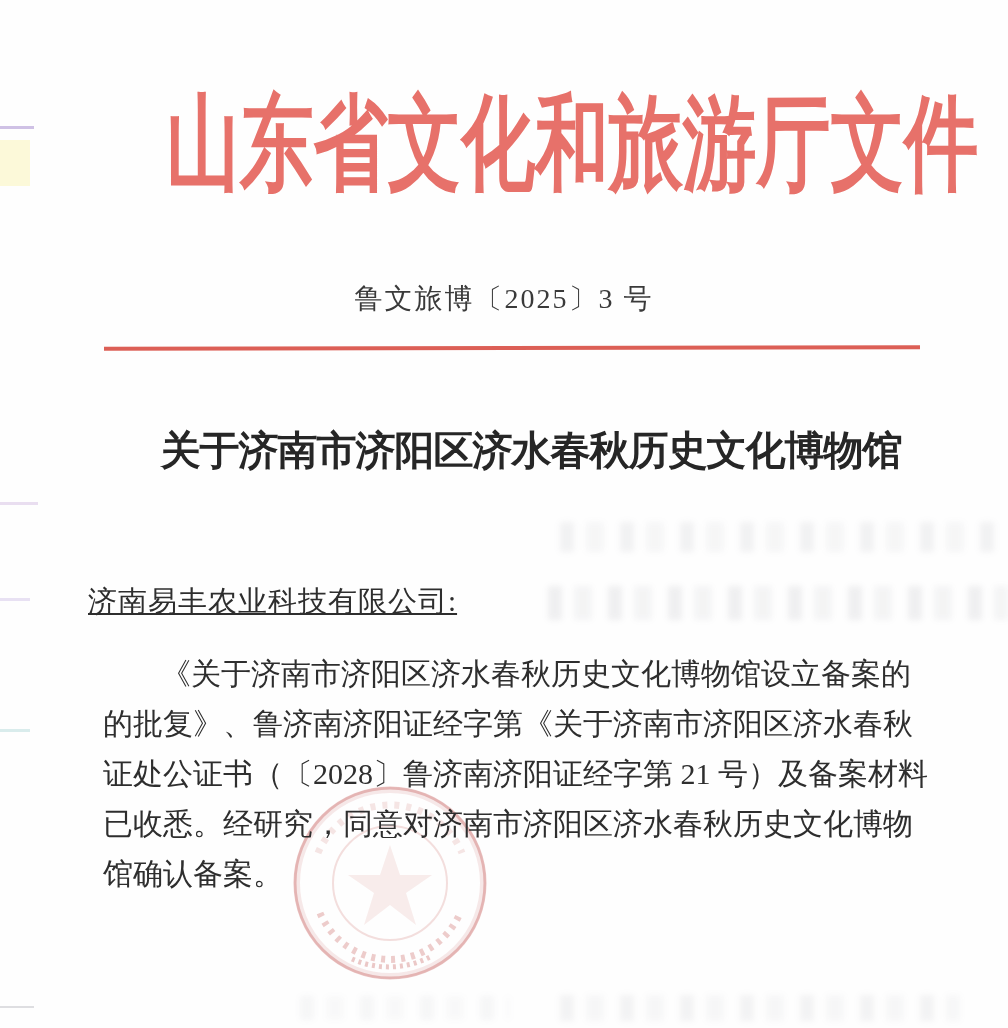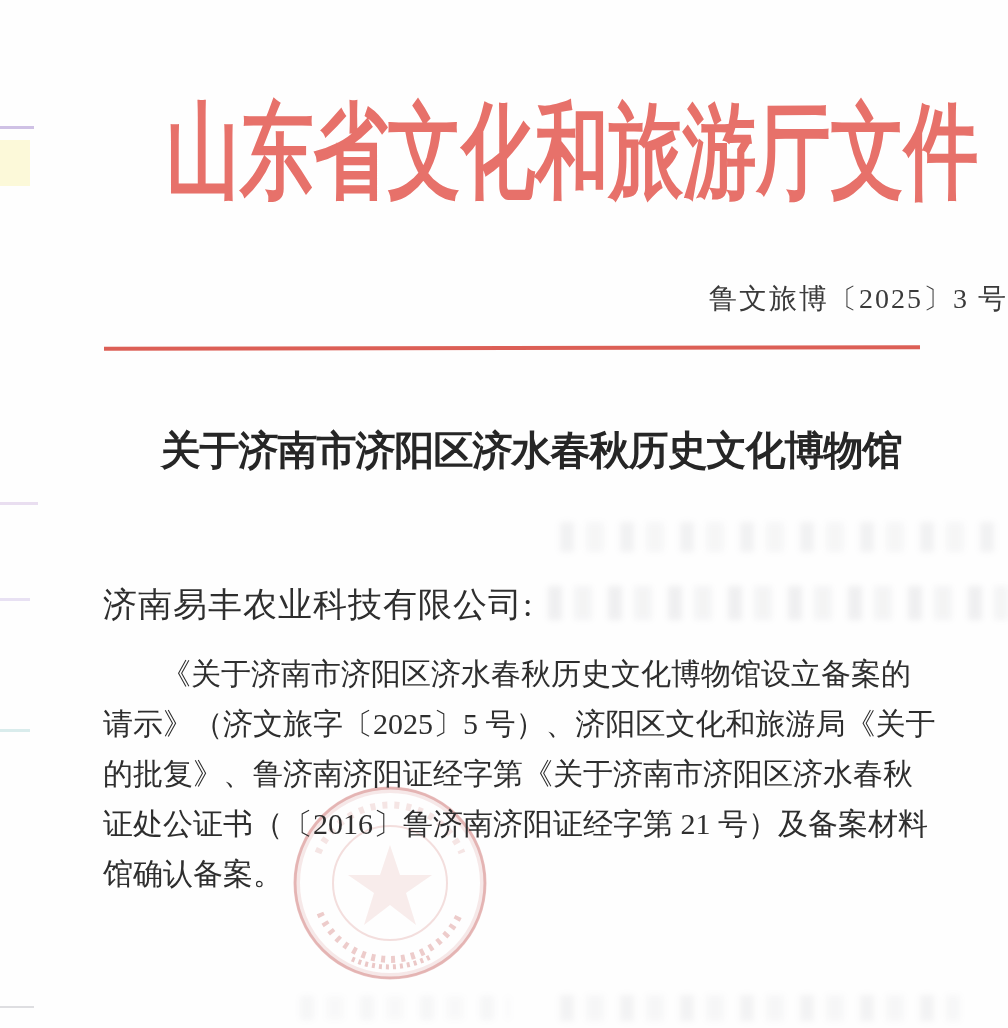--- a/index.html
+++ b/index.html
@@ -36,37 +36,37 @@
       rgba(110,112,125,.10) 26px 44px, rgba(110,112,125,0) 44px 60px);
     filter:blur(3px);
     opacity:.55;
   }
   .bleed-a{left:560px;top:522px;width:440px;height:30px;}
   .bleed-b{left:548px;top:586px;width:460px;height:34px;opacity:.65;}
   .bleed-c{left:560px;top:995px;width:400px;height:26px;opacity:.5;}
   .bleed-d{left:300px;top:996px;width:210px;height:24px;opacity:.35;}
 
   .header-title{
-    position:absolute;left:0;top:92px;width:100%;
+    position:absolute;left:0;top:84px;width:100%;
     text-align:center;
     font-weight:bold;
     font-size:104px;
     line-height:120px;
     color:var(--header-red);
     letter-spacing:0;
     white-space:nowrap;
   }
   .header-title .squeeze{
     display:inline-block;
     transform:scaleX(.71);
     transform-origin:center;
   }
   .doc-number{
     position:absolute;left:0;top:280px;width:100%;
-    text-align:right;
+    text-align:center;
     font-size:28px;
     letter-spacing:2px;
     color:#3a3a3a;
     white-space:nowrap;
   }
   .red-rule{
     position:absolute;left:104px;top:346px;
     width:816px;height:4px;
     background:var(--rule-red);
     transform:rotate(-.12deg);
@@ -75,25 +75,26 @@
     position:absolute;left:0;top:424px;width:100%;
     text-align:center;
     font-weight:bold;
     font-size:40px;
     line-height:53px;
     letter-spacing:-1px;
     color:#262626;
     margin-left:27px;
   }
   .salutation{
-    position:absolute;left:103px;top:582px;
-    font-size:34px;
+    position:absolute;left:88px;top:582px;
+    font-size:29px;
     letter-spacing:1px;
     color:var(--ink);
     white-space:nowrap;
+    text-decoration:underline;
   }
   .body-block{
     position:absolute;left:103px;top:633px;width:803px;
     font-size:30px;
     color:var(--ink);
   }
   .body-line{
     height:50px;line-height:50px;
     text-align:justify;
     text-align-last:justify;
@@ -152,20 +153,20 @@
     <div class="red-rule"></div>
 
     <div class="notice-title">
       <div>关于济南市济阳区济水春秋历史文化博物馆</div>
     </div>
 
     <div class="salutation">济南易丰农业科技有限公司:</div>
 
     <div class="body-block">
       <div class="body-line indent">《关于济南市济阳区济水春秋历史文化博物馆设立备案的</div>
-      <div class="body-line">请示》（济文旅字〔2025〕5 号）、济阳区文化和旅游局《关于</div>
       <div class="body-line">的批复》、鲁济南济阳证经字第《关于济南市济阳区济水春秋</div>
-      <div class="body-line">证处公证书（〔2016〕鲁济南济阳证经字第 21 号）及备案材料</div>
+      <div class="body-line">证处公证书（〔2028〕鲁济南济阳证经字第 21 号）及备案材料</div>
+      <div class="body-line">已收悉。经研究，同意对济南市济阳区济水春秋历史文化博物</div>
       <div class="body-line last">馆确认备案。</div>
     </div>
   </div>
 
 </div>
 
 </body></html>

